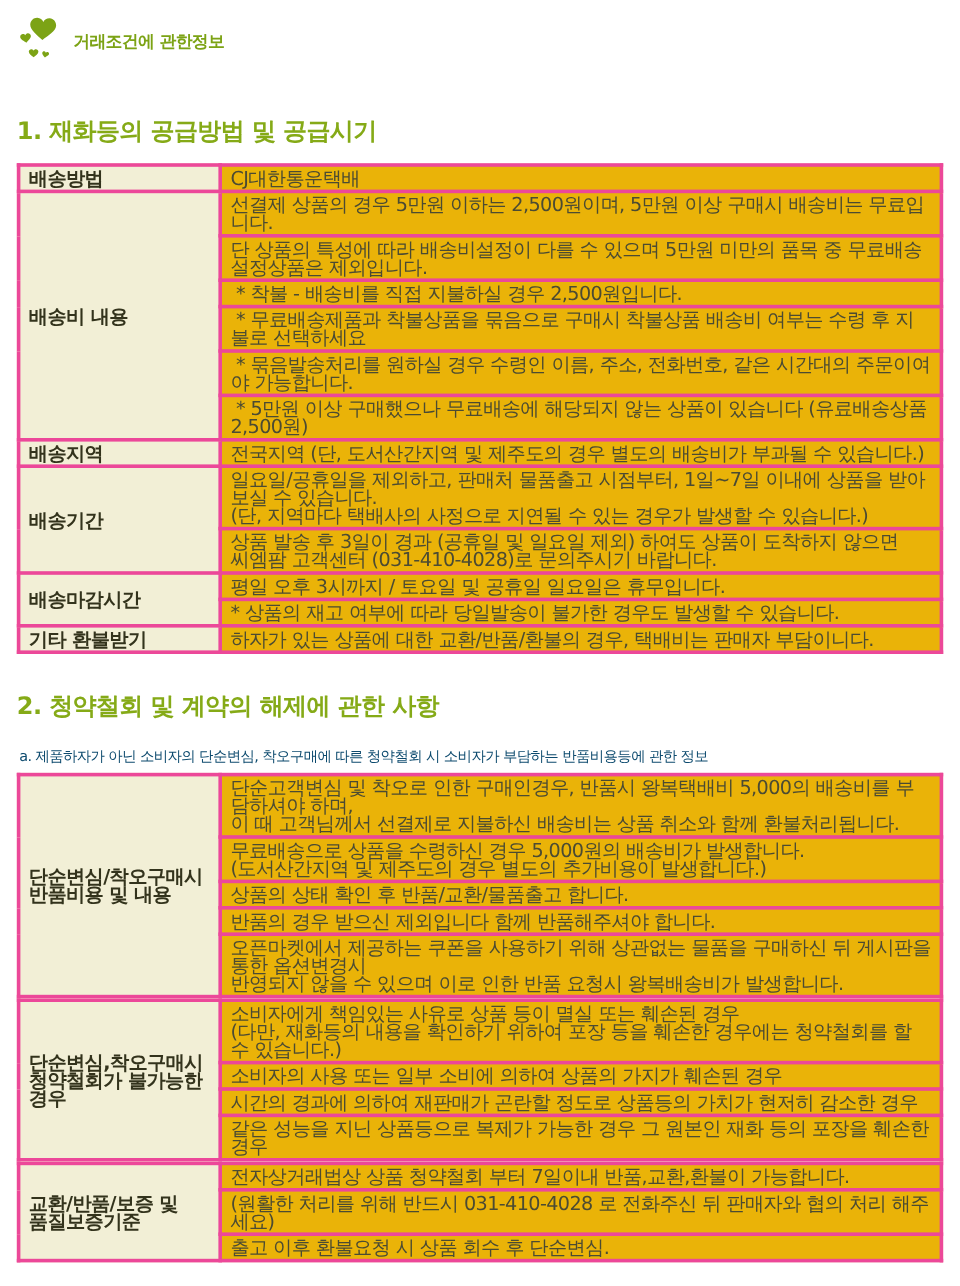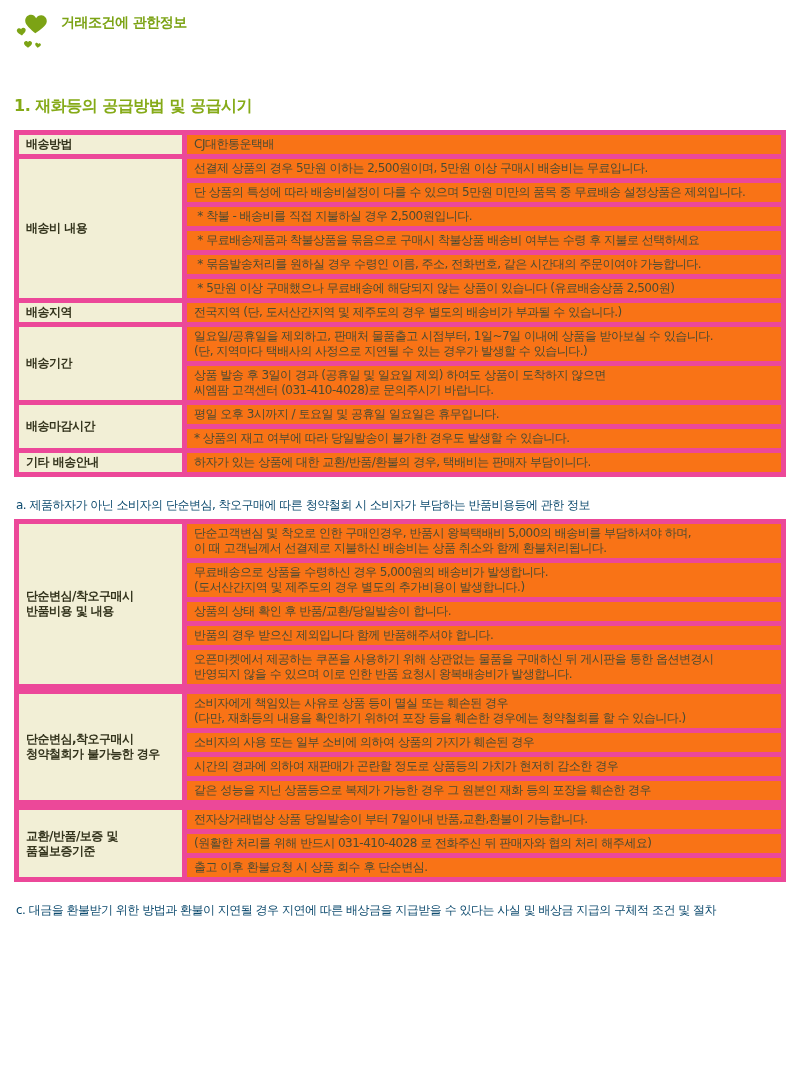--- a/index.html
+++ b/index.html
@@ -7,58 +7,58 @@
   body {
     width: 800px;
     min-height: 1072px;
     background: #ffffff;
     font-family: "DejaVu Sans", sans-serif;
     color: #4b4b33;
   }
   .wrap { padding: 12px 14px 20px 14px; }
 
   
-  .hdr { display:flex; align-items:flex-start; gap:9px; margin: 2px 0 0 2px; }
+  .hdr { display:flex; align-items:center; gap:9px; margin: 2px 0 0 2px; }
   .hdr .hearts { flex: 0 0 auto; }
   .hdr .title { color:#7ca315; font-weight:bold; font-size:14px; letter-spacing:-0.5px; }
 
   
-  .sec-title { color:#85aa17; font-weight:bold; font-size:16px; letter-spacing:-0.5px; }
+  .sec-title { color:#85aa17; font-weight:bold; font-size:20px; letter-spacing:-0.5px; }
   .s1-title { margin: 40px 0 0 0; }
   .s2-title { margin: 30px 0 0 0; }
   .s3-title { margin: 34px 0 0 0; }
 
   
   .sub-label { color:#0c4a6e; font-size:12px; letter-spacing:-0.5px; margin: 20px 0 5px 2px; }
 
   
   table.info {
     width: 772px;
     border-collapse: collapse;
     border: 2px solid #a5a50a;
     table-layout: fixed;
     background: #ffffdb;
   }
   table.info td {
-    border: 5px solid #ec4899;
-    font-size: 12px;
+    border: 3px solid #ec4899;
+    font-size: 16px;
     line-height: 15px;
     padding: 2px 7px;
     white-space: pre-line;
     letter-spacing: -0.5px;
   }
   td.lbl {
     width: 168px;
     background: #f2efd6;
     color: #33331c;
     font-weight: bold;
     vertical-align: middle;
   }
   td.val {
-    background: #f97316;
+    background: #eab308;
     color: #4b4b33;
     vertical-align: middle;
   }
   .mt14 { margin-top: 13px; }
 </style>
 </head>
 <body>
 
 <div class="wrap">
 
@@ -118,42 +118,43 @@
 씨엠팜 고객센터 (031-410-4028)로 문의주시기 바랍니다.</td>
         </tr>
     <tr>
       <td class="lbl" rowspan="2">배송마감시간</td>
       <td class="val">평일 오후 3시까지 / 토요일 및 공휴일 일요일은 휴무입니다.</td>
     </tr>
     <tr>
           <td class="val">* 상품의 재고 여부에 따라 당일발송이 불가한 경우도 발생할 수 있습니다.</td>
         </tr>
     <tr>
-      <td class="lbl">기타 배송안내</td>
+      <td class="lbl">기타 환불받기</td>
       <td class="val">하자가 있는 상품에 대한 교환/반품/환불의 경우, 택배비는 판매자 부담이니다.</td>
     </tr>
   </tbody>
     </table>
 
+  <div class="sec-title s2-title">2. 청약철회 및 계약의 해제에 관한 사항</div>
 
   <div class="sub-label">a. 제품하자가 아닌 소비자의 단순변심, 착오구매에 따른 청약철회 시 소비자가 부담하는 반품비용등에 관한 정보</div>
   <table class="info">
     <tbody>
         <tr>
       <td class="lbl" rowspan="5">단순변심/착오구매시
 반품비용 및 내용</td>
       <td class="val">단순고객변심 및 착오로 인한 구매인경우, 반품시 왕복택배비 5,000의 배송비를 부담하셔야 하며,
 이 때 고객님께서 선결제로 지불하신 배송비는 상품 취소와 함께 환불처리됩니다.</td>
     </tr>
     <tr>
           <td class="val">무료배송으로 상품을 수령하신 경우 5,000원의 배송비가 발생합니다.
 (도서산간지역 및 제주도의 경우 별도의 추가비용이 발생합니다.)</td>
         </tr>
     <tr>
-          <td class="val">상품의 상태 확인 후 반품/교환/당일발송이 합니다.</td>
+          <td class="val">상품의 상태 확인 후 반품/교환/물품출고 합니다.</td>
         </tr>
     <tr>
           <td class="val">반품의 경우 받으신 제외입니다 함께 반품해주셔야 합니다.</td>
         </tr>
     <tr>
           <td class="val">오픈마켓에서 제공하는 쿠폰을 사용하기 위해 상관없는 물품을 구매하신 뒤 게시판을 통한 옵션변경시
 반영되지 않을 수 있으며 이로 인한 반품 요청시 왕복배송비가 발생합니다.</td>
         </tr>
   </tbody>
     </table>
@@ -177,21 +178,21 @@
         </tr>
   </tbody>
     </table>
 
 
   <table class="info">
     <tbody>
         <tr>
       <td class="lbl" rowspan="3">교환/반품/보증 및
 품질보증기준</td>
-      <td class="val">전자상거래법상 상품 당일발송이 부터 7일이내 반품,교환,환불이 가능합니다.</td>
+      <td class="val">전자상거래법상 상품 청약철회 부터 7일이내 반품,교환,환불이 가능합니다.</td>
     </tr>
     <tr>
           <td class="val">(원활한 처리를 위해 반드시 031-410-4028 로 전화주신 뒤 판매자와 협의 처리 해주세요)</td>
         </tr>
     <tr>
           <td class="val">출고 이후 환불요청 시 상품 회수 후 단순변심.</td>
         </tr>
   </tbody>
     </table>
 

